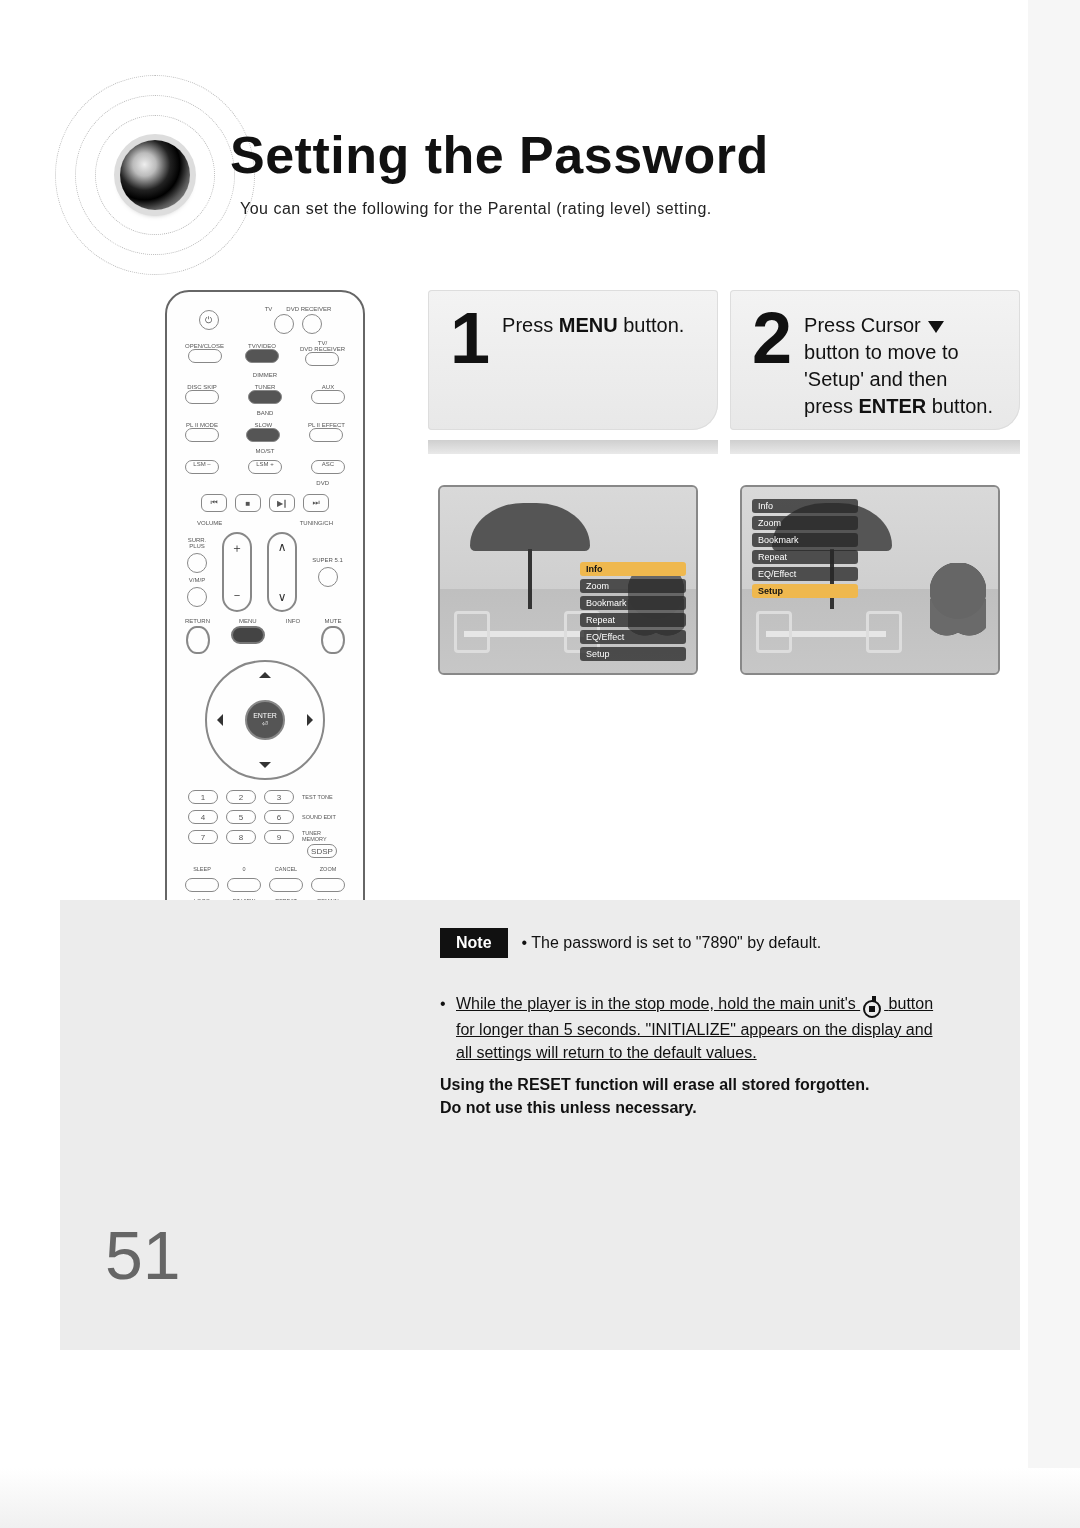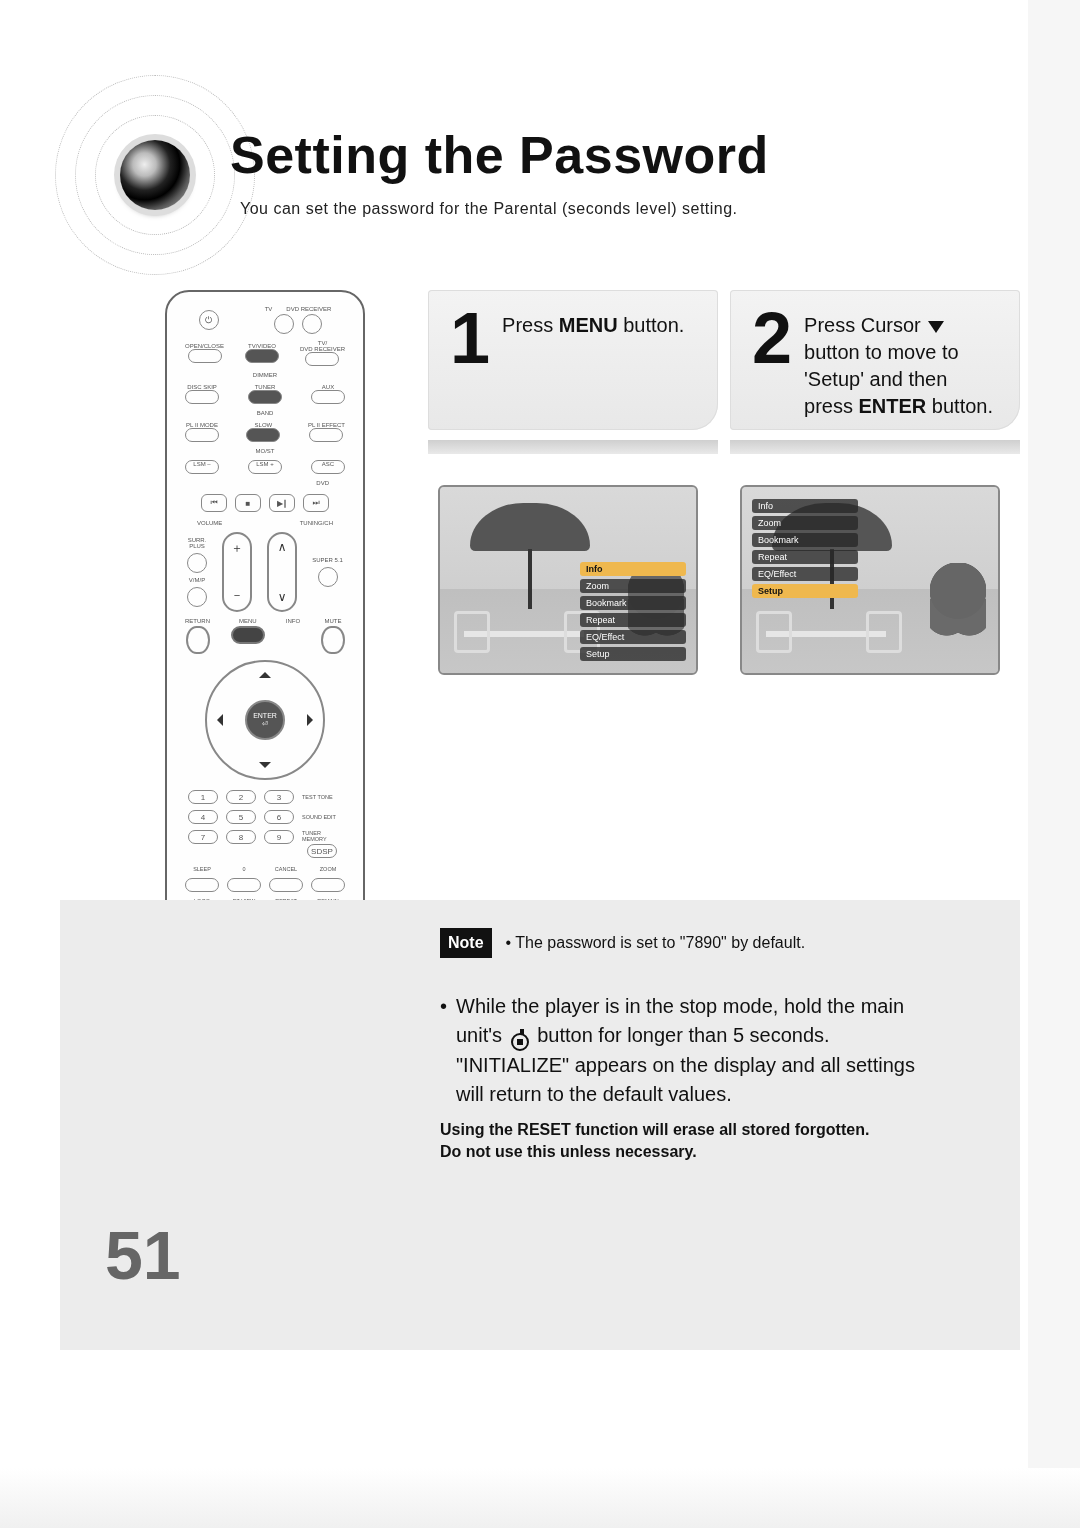--- a/index.html
+++ b/index.html
@@ -221,27 +221,27 @@
 
   
   .lower {
     position:absolute;left:60px;top:900px;width:960px;height:450px;
     background:#ececec;
     padding: 28px 80px 28px 380px;
   }
   .note-row { display:flex;align-items:center;gap:14px;margin-bottom:34px; }
   .note-badge {
     background:#111;color:#fff;font-weight:700;font-size:16px;
-    padding:4px 6px;border:2px solid #111;
+    padding:4px 14px;border:2px solid #111;
   }
   .note-text { font-size:16px; }
   .forgot-heading {
     font-size:22px;font-weight:700;line-height:1.35;margin-bottom:18px;max-width:560px;
   }
-  .bullets { font-size:20px; line-height:1.45; }
+  .bullets { font-size:16px; line-height:1.45;text-decoration:underline; }
   .bullets li { margin-bottom:10px; list-style:none; position:relative; padding-left:16px; }
   .bullets li::before{
     content:"•";position:absolute;left:0;top:0;
   }
   .stop-icon {
     display:inline-flex;width:18px;height:18px;border:2px solid #111;border-radius:50%;
     align-items:center;justify-content:center;vertical-align:-3px;margin:0 3px;
     position:relative;
   }
   .stop-icon::before{
@@ -249,42 +249,42 @@
   }
   .stop-icon::after{
     content:"";position:absolute;top:-6px;left:7px;width:4px;height:5px;background:#111;
   }
   .warn {
     font-size:16px;font-weight:700;line-height:1.4;margin-top:8px;
   }
 
   
   .page-num {
-    position:absolute;left:105px;top:1216px;font-size:68px;color:#666;font-weight:700;
+    position:absolute;left:105px;top:1216px;font-size:68px;color:#666;font-weight:400;
   }
 
   
   .edge-r { position:absolute;right:0;top:0;width:52px;height:100%;background:#f6f6f6; }
   .edge-b { position:absolute;left:0;bottom:0;width:100%;height:60px;background:linear-gradient(#fff, #f0f0f0); }
 </style>
 </head>
 <body>
 
 <div class="edge-r"></div>
 <div class="edge-b"></div>
 
 <div class="deco-speaker">
   <div class="ring r1"></div>
     <div class="ring r2"></div>
     <div class="ring r3"></div>
   <div class="speaker-core"></div>
 </div>
 
 <h1 class="page-title">Setting the Password</h1>
-<div class="page-subtitle">You can set the password for the Parental (seconds level) setting.</div>
+<div class="page-subtitle">You can set the following for the Parental (rating level) setting.</div>
 
 <div class="remote">
   <div class="row">
     <div class="btn-circle">⏻</div>
     <div style="width:30px"></div>
     <div style="display:flex;flex-direction:column;align-items:center;gap:2px">
       <div style="display:flex;gap:14px">
         <span class="label">TV</span>
         <span class="label">DVD RECEIVER</span>
       </div>

